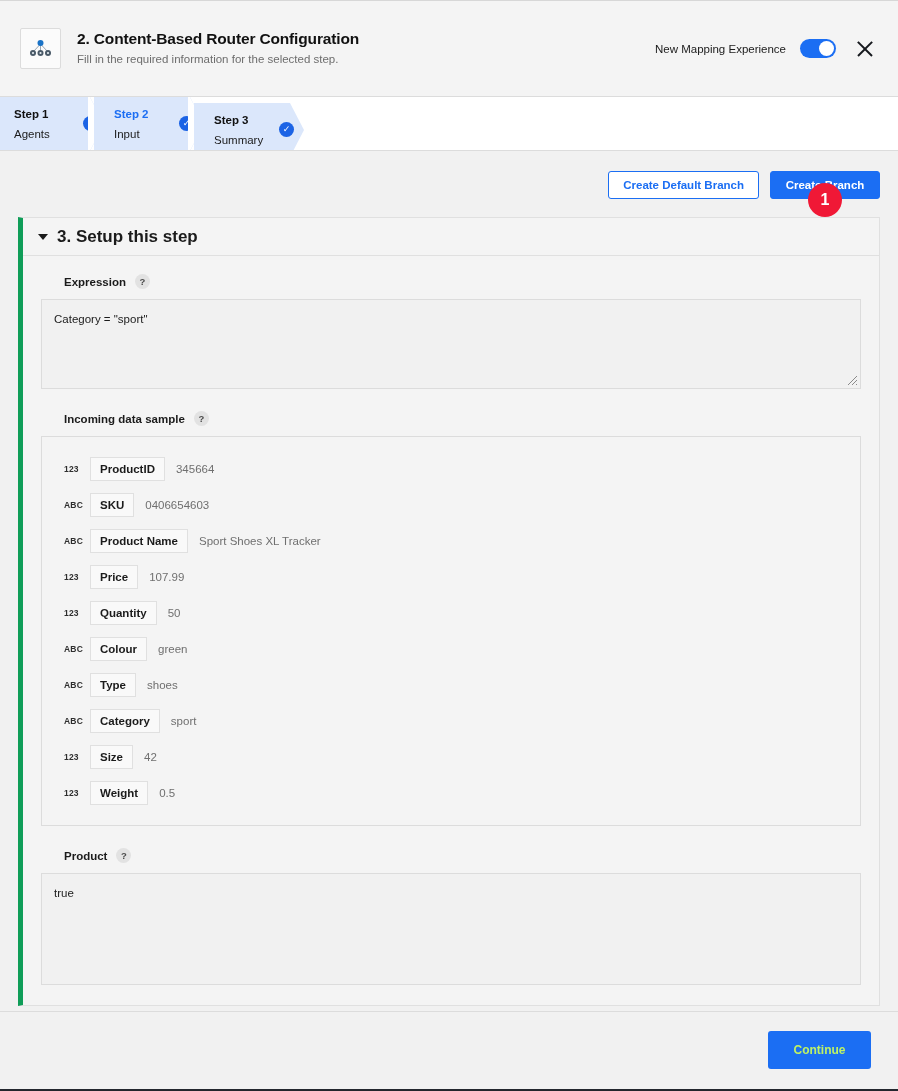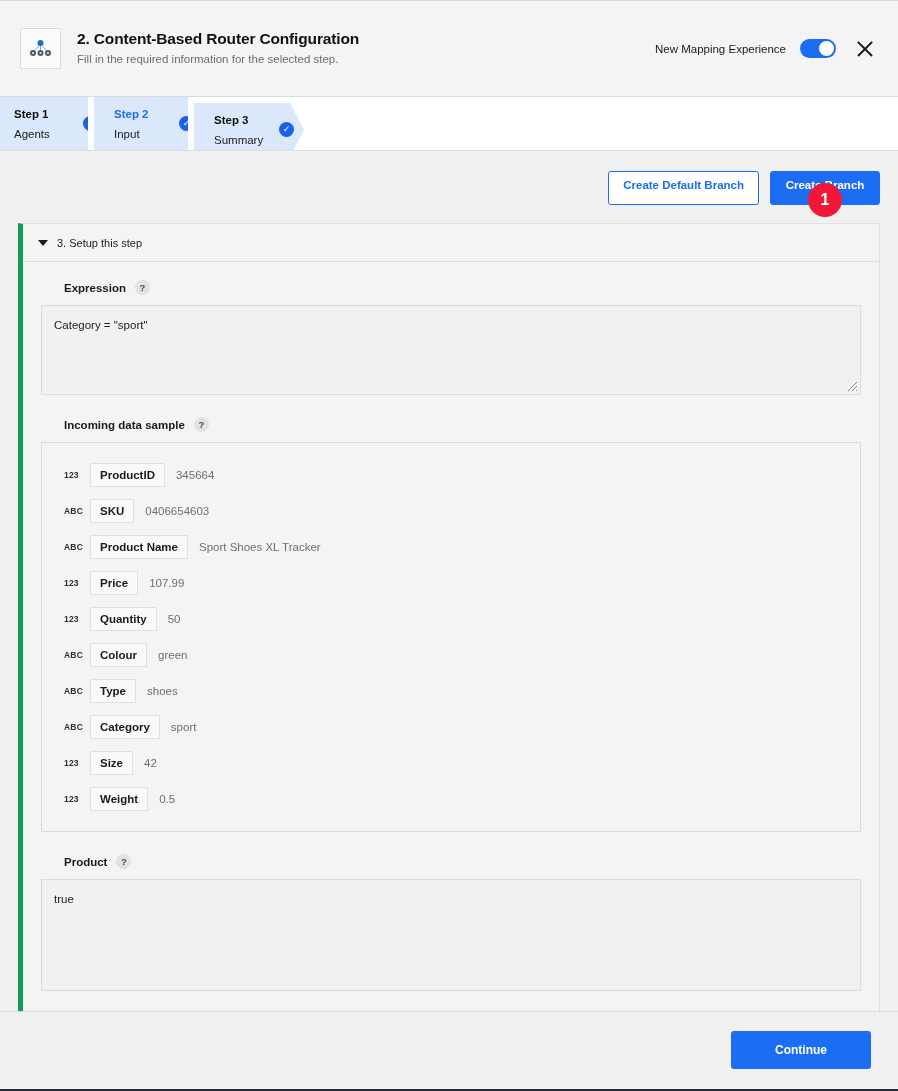--- a/index.html
+++ b/index.html
@@ -162,21 +162,21 @@
     padding-right: 0px;
     position: relative;
   }
   .btn {
     font-family: "Liberation Sans", sans-serif;
     font-size: 11.5px;
     font-weight: bold;
     border-radius: 3px;
     cursor: pointer;
     padding: 0 14px;
-    height: 34px;
+    height: 28px;
     line-height: 26px;
     text-align: center;
   }
   .btn-outline {
     background: #ffffff;
     border: 1px solid #1b6ef3;
     color: #1b6ef3;
     min-width: 124px;
   }
   .btn-primary {
@@ -216,22 +216,22 @@
     background: #f4f4f4;
   }
   .caret {
     width: 0; height: 0;
     border-left: 5px solid transparent;
     border-right: 5px solid transparent;
     border-top: 6px solid #1b1b1b;
     margin-right: 9px;
   }
   .panel-title {
-    font-size: 11px;
-    font-weight: normal;
+    font-size: 17px;
+    font-weight: bold;
     color: #1b1b1b;
   }
   .panel-body { padding: 18px 18px 20px 18px; }
 
   .field-label-row {
     display: flex;
     align-items: center;
     gap: 9px;
     margin-bottom: 10px;
   }
@@ -312,26 +312,26 @@
     height: 76px;
     background: #f1f1f1;
     border-top: 1px solid #dcdcdc;
     display: flex;
     align-items: center;
     justify-content: flex-end;
     padding-right: 27px;
   }
   .btn-continue {
     background: #1b6ef3;
-    color: #ffffff;
+    color: #bef264;
     font-size: 12px;
     font-weight: bold;
     border: none;
     border-radius: 3px;
-    width: 140px;
+    width: 103px;
     height: 38px;
     cursor: pointer;
     font-family: "Liberation Sans", sans-serif;
   }
 </style>
 </head>
 <body>
 
 <div id="app">
 

